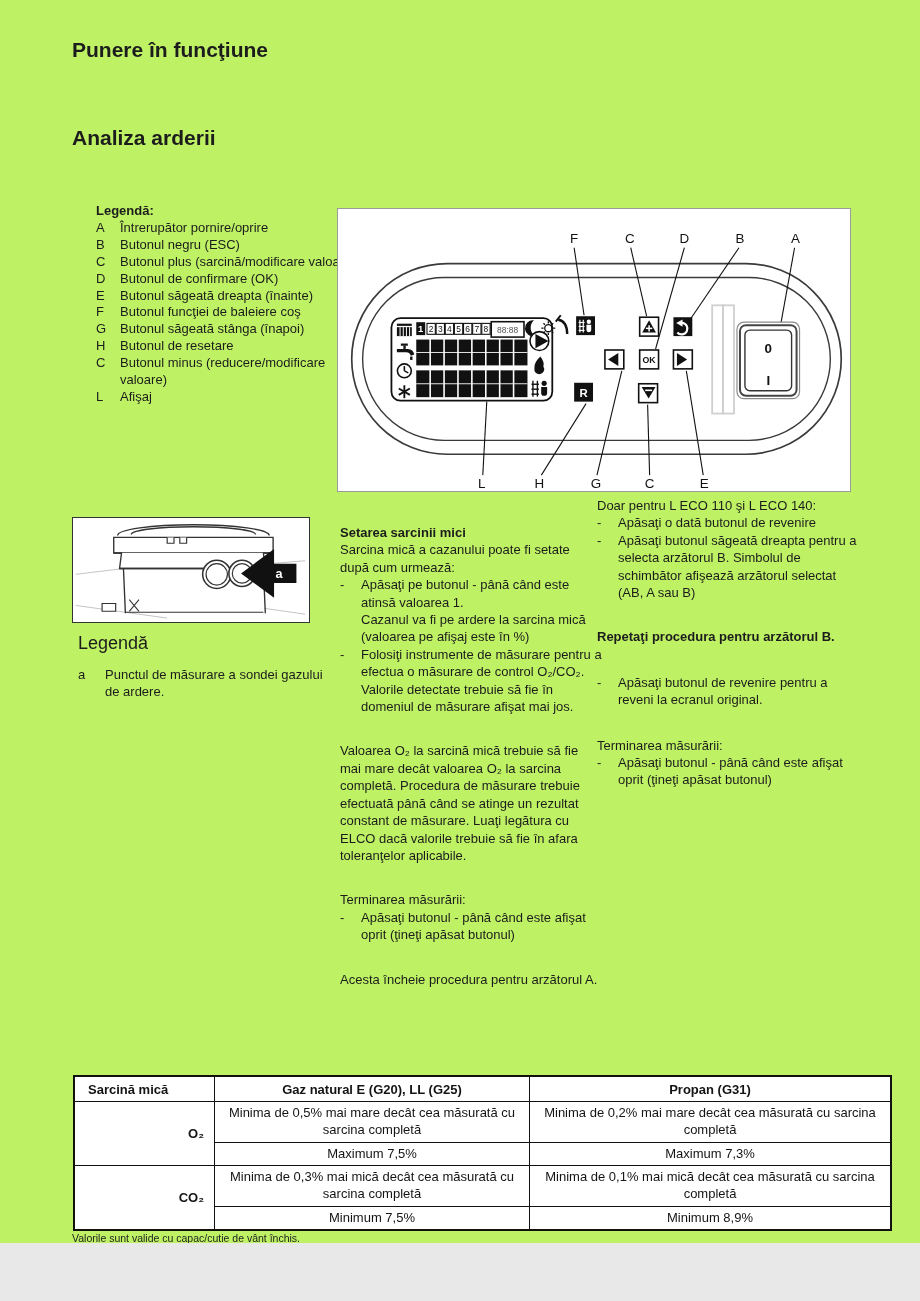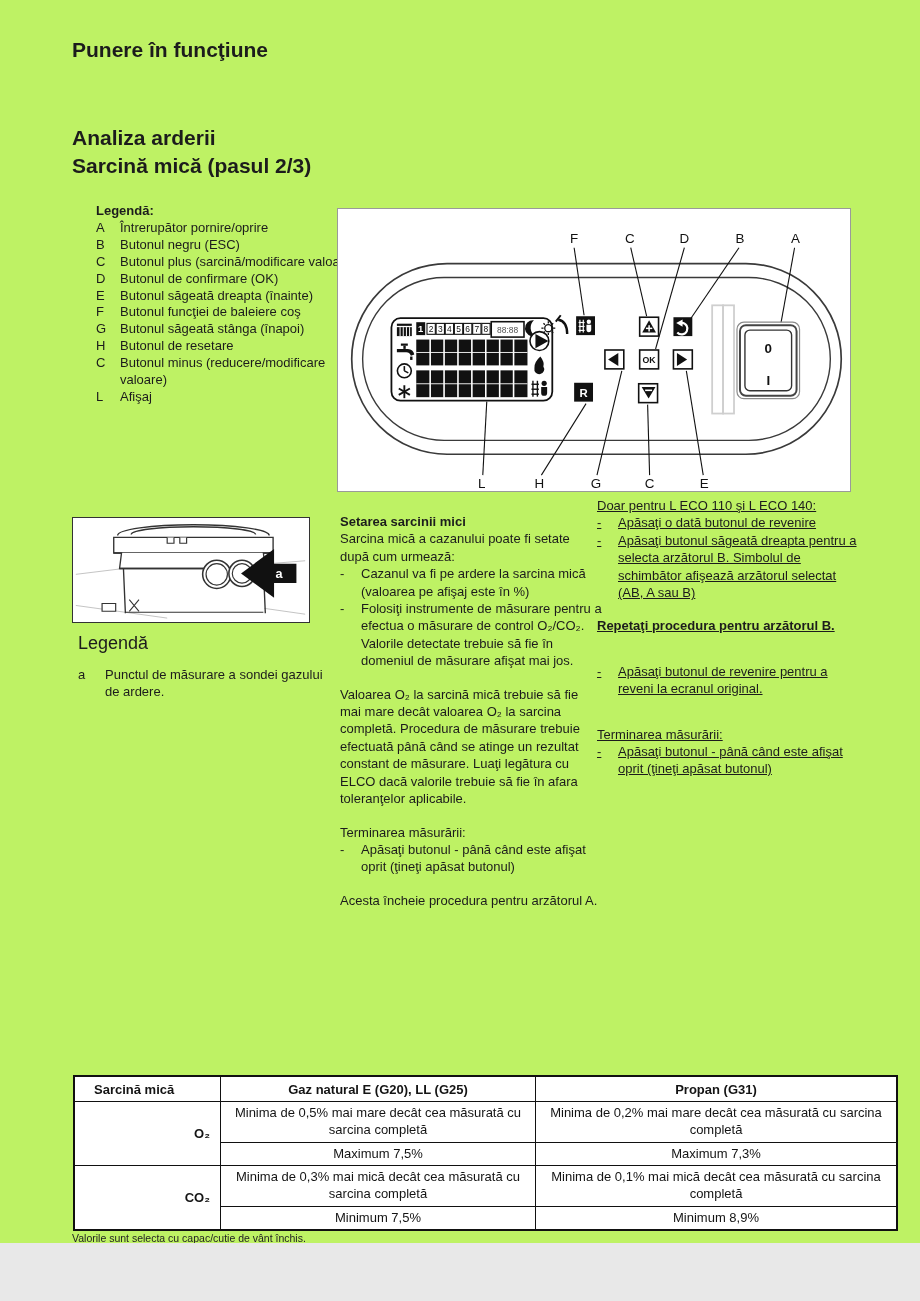--- a/index.html
+++ b/index.html
@@ -16,55 +16,54 @@
   .legend-text{flex:1;}
   
   .panel-fig{left:337px;top:208px;width:514px;height:284px;border:1px solid #9a9a9a;box-sizing:border-box;background:#fff;}
   .burner-fig{left:72px;top:517px;width:238px;height:106px;border:1.6px solid #333;box-sizing:border-box;background:#fff;}
   .fig-caption{left:78px;top:633px;font-size:18px;}
   .fig-legend{left:78px;top:666px;width:250px;font-size:13px;line-height:17.4px;display:flex;}
   .fig-legend .legend-letter{width:27px;}
   
   .col{font-size:13px;line-height:17.4px;}
   .mid-col{left:340px;top:497px;width:262px;}
-  .right-col{left:597px;top:497px;width:266px;text-decoration:underline;}
+  .right-col{left:597px;top:497px;width:266px;}
   .bold{font-weight:bold;}
-  .mt17{margin-top:16px;}
+  .mt17{margin-top:27px;}
   .mt28{margin-top:28px;}
   .b{display:flex;}
   .dash{width:21px;flex:none;}
   .btxt{flex:1;}
   
   .spec-table{left:73px;top:1075px;width:774px;}
   table{border-collapse:collapse;width:774px;font-size:13px;color:#141414;table-layout:fixed;}
   table{border:2.2px solid #111;}
   td,th{border:1.6px solid #111;padding:2px 6px;background:#fff;}
   th{font-weight:bold;height:20px;}
   .c1{width:120px;}
   .c2{width:302px;margin-left:31px;}
   .c3{width:348px;}
-  th.lead{text-align:left;padding-left:19px;}
+  th.lead{text-align:left;padding-left:13px;}
   td.center{text-align:center;line-height:16.6px;}
   td.rowlabel{text-align:right;font-weight:bold;padding-right:10px;vertical-align:middle;}
   td.minrow{height:36px;}
   td.maxrow{height:18px;}
   .footnote{left:72px;top:1232px;font-size:10.5px;color:#222;}
   .pagenum{left:72px;top:1248px;font-size:17px;color:#222;}
   svg text{font-family:"Liberation Sans","DejaVu Sans",sans-serif;}
 </style>
 </head>
 <body>
 
 <div class="page">
 
   <div class="abs kicker">Punere în funcţiune</div>
 
   <div class="abs titles">
     <div>Analiza arderii</div>
-    <div>Sarcină mică (pasul 2/3)</div>
   </div>
 
   <div class="abs legend">
     <div class="legend-h">Legendă:</div>
     <div class="legend-item">
         <span class="legend-letter">A</span>
         <span class="legend-text">Întrerupător pornire/oprire</span>
       </div>
     <div class="legend-item">
         <span class="legend-letter">B</span>
@@ -359,20 +358,21 @@
     <span class="legend-letter">a</span>
     <span class="legend-text">Punctul de măsurare a sondei gazului de ardere.</span>
   </div>
 
   <div class="abs col mid-col">
     <div class="bold mt17">Setarea sarcinii mici</div>
     <div>Sarcina mică a cazanului poate fi setate după cum urmează:</div>
     <div class="b">
       <span class="dash">-</span>
       <span class="btxt">
+        <div>Apăsaţi pe butonul - până când este atinsă valoarea 1.</div>
         <div>Cazanul va fi pe ardere la sarcina mică (valoarea pe afişaj este în %)</div>
       </span>
     </div>
     <div class="b">
       <span class="dash">-</span>
       <span class="btxt">Folosiţi instrumente de măsurare pentru a efectua o măsurare de control O₂/CO₂. Valorile detectate trebuie să fie în domeniul de măsurare afişat mai jos.</span>
     </div>
     <div class="mt17">Valoarea O₂ la sarcină mică trebuie să fie mai mare decât valoarea O₂ la sarcina completă. Procedura de măsurare trebuie efectuată până când se atinge un rezultat constant de măsurare. Luaţi legătura cu ELCO dacă valorile trebuie să fie în afara toleranţelor aplicabile.</div>
     <div class="mt17">Terminarea măsurării:</div>
     <div class="b">
@@ -427,16 +427,16 @@
         <td class="center minrow">Minima de 0,1% mai mică decât cea măsurată cu sarcina completă</td>
       </tr>
       <tr>
         <td class="center maxrow">Minimum 7,5%</td>
         <td class="center maxrow">Minimum 8,9%</td>
       </tr>
     </tbody>
       </table>
   </div>
 
-  <div class="abs footnote">Valorile sunt selecta cu capac/cutie de vânt închis.</div>
+  <div class="abs footnote">Valorile sunt valide cu capac/cutie de vânt închis.</div>
   <div class="abs pagenum">58</div>
 
 </div>
 
 </body></html>

